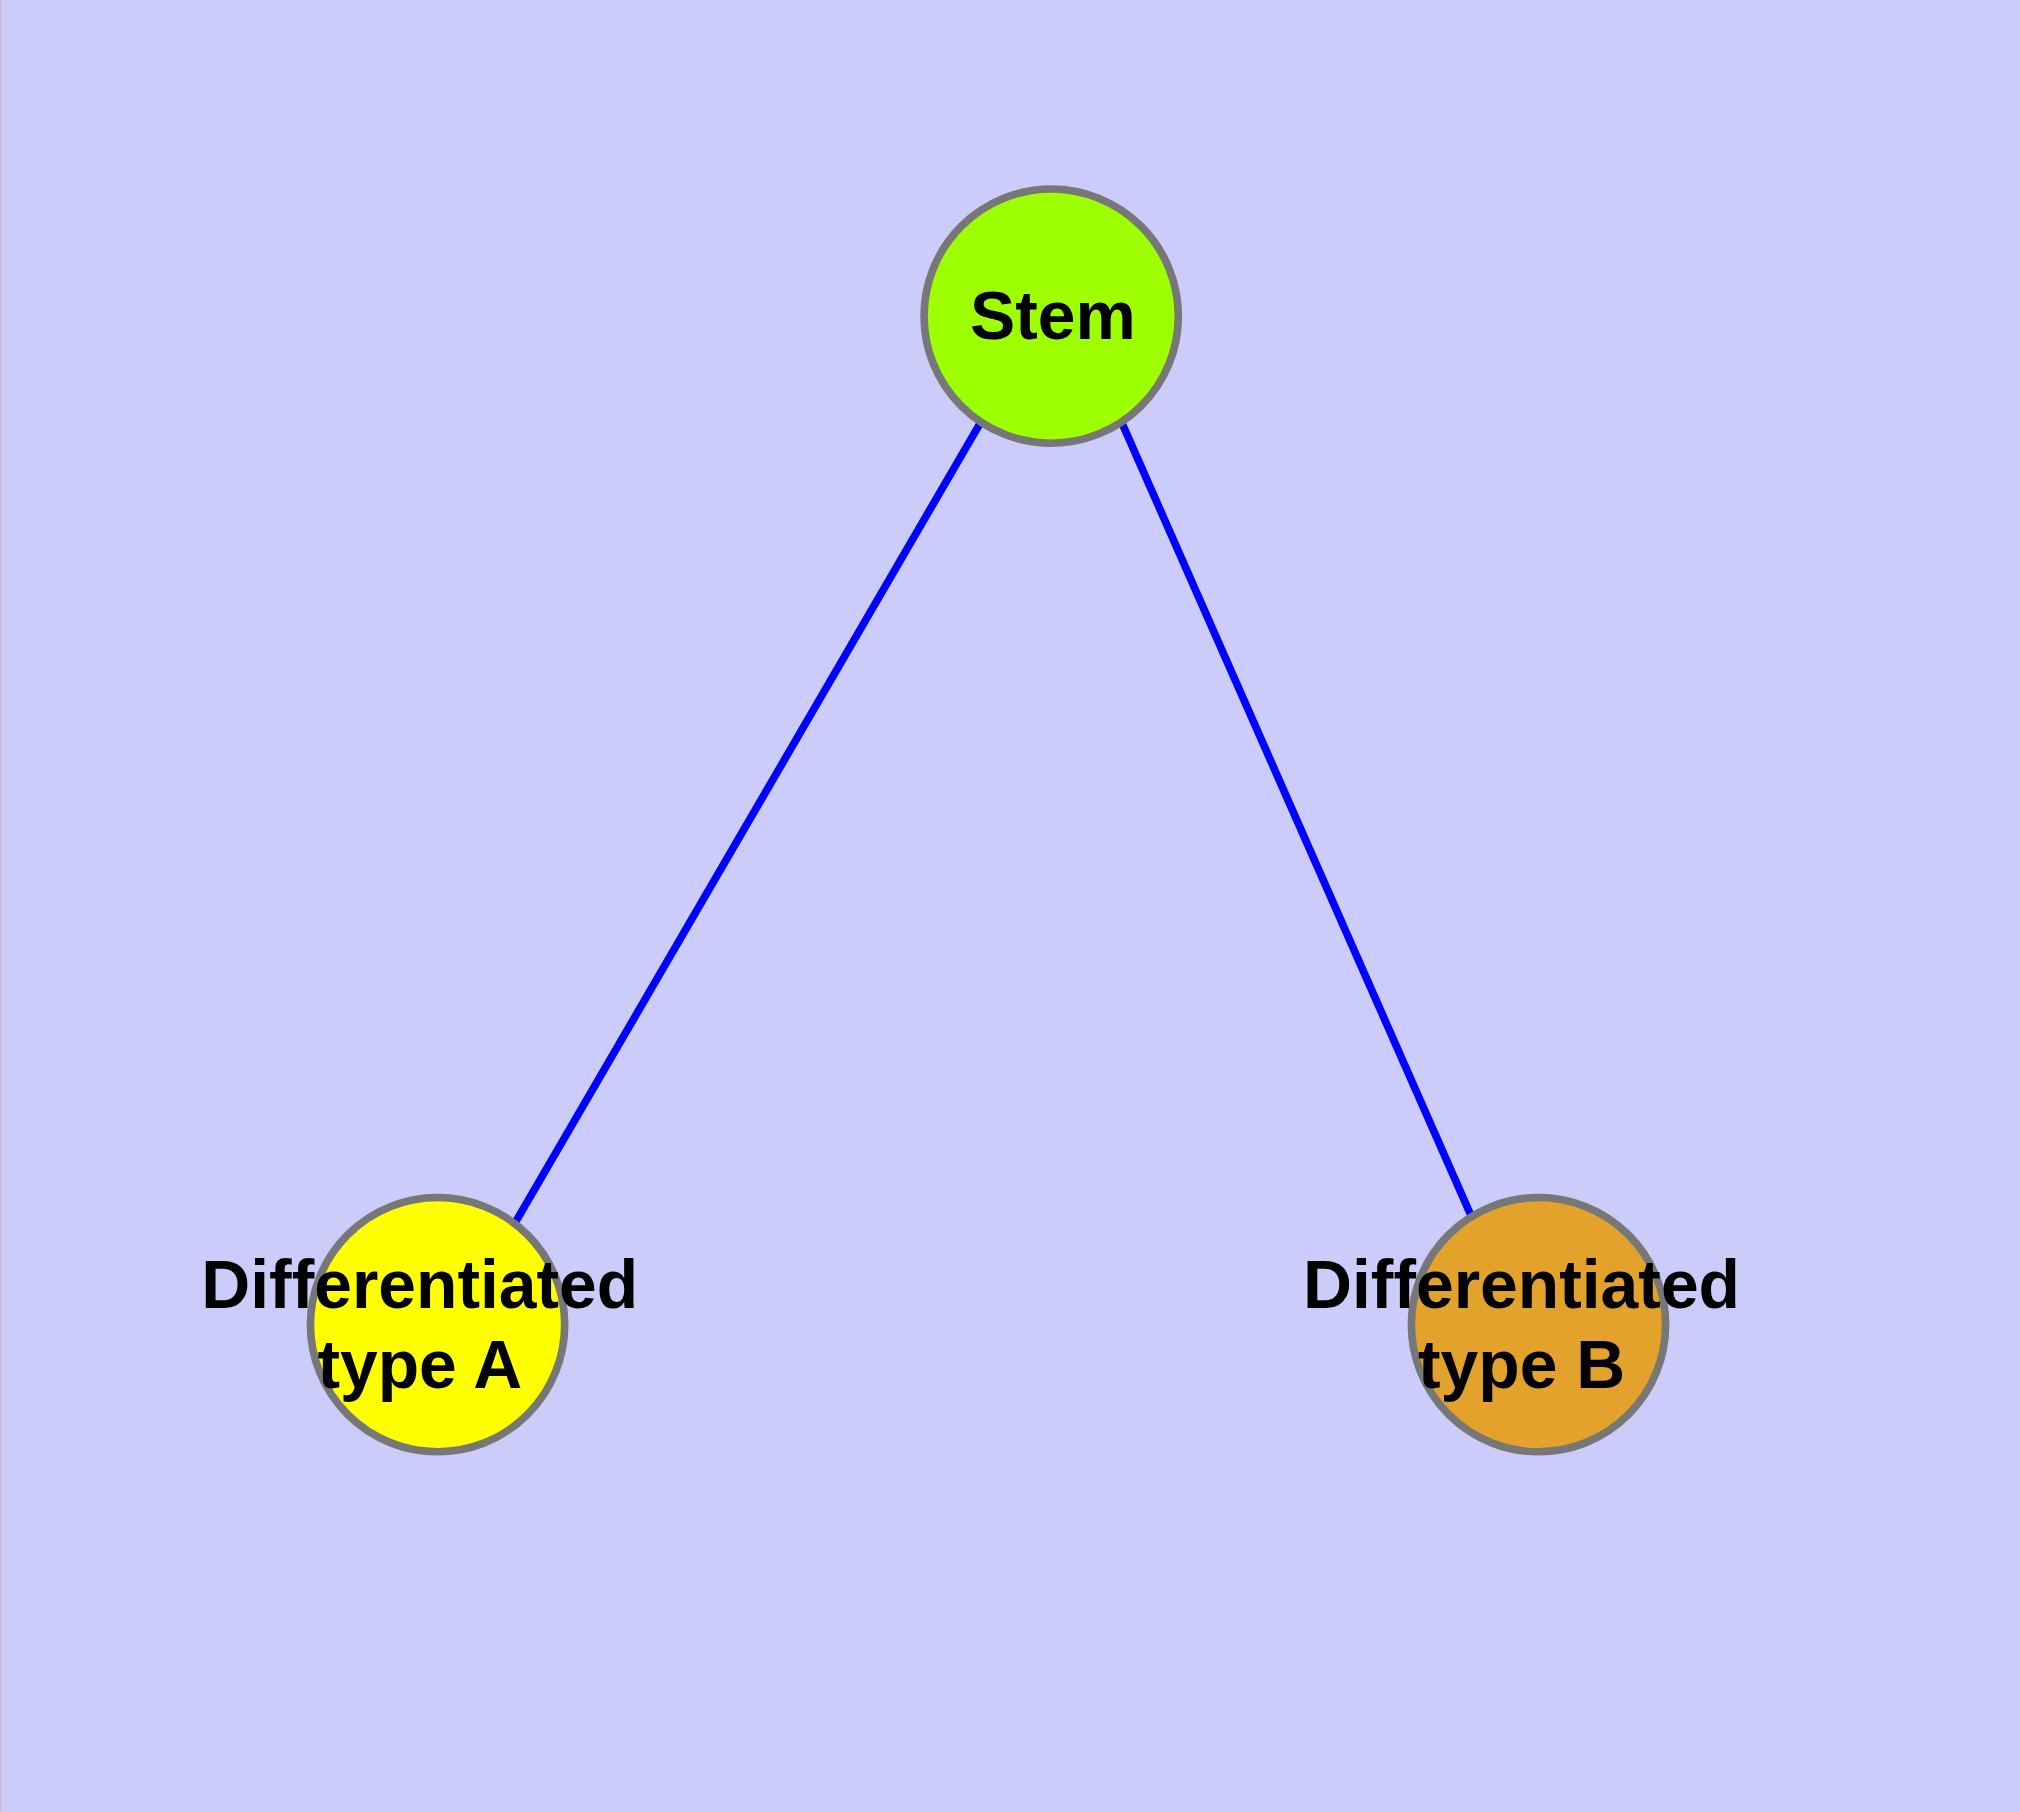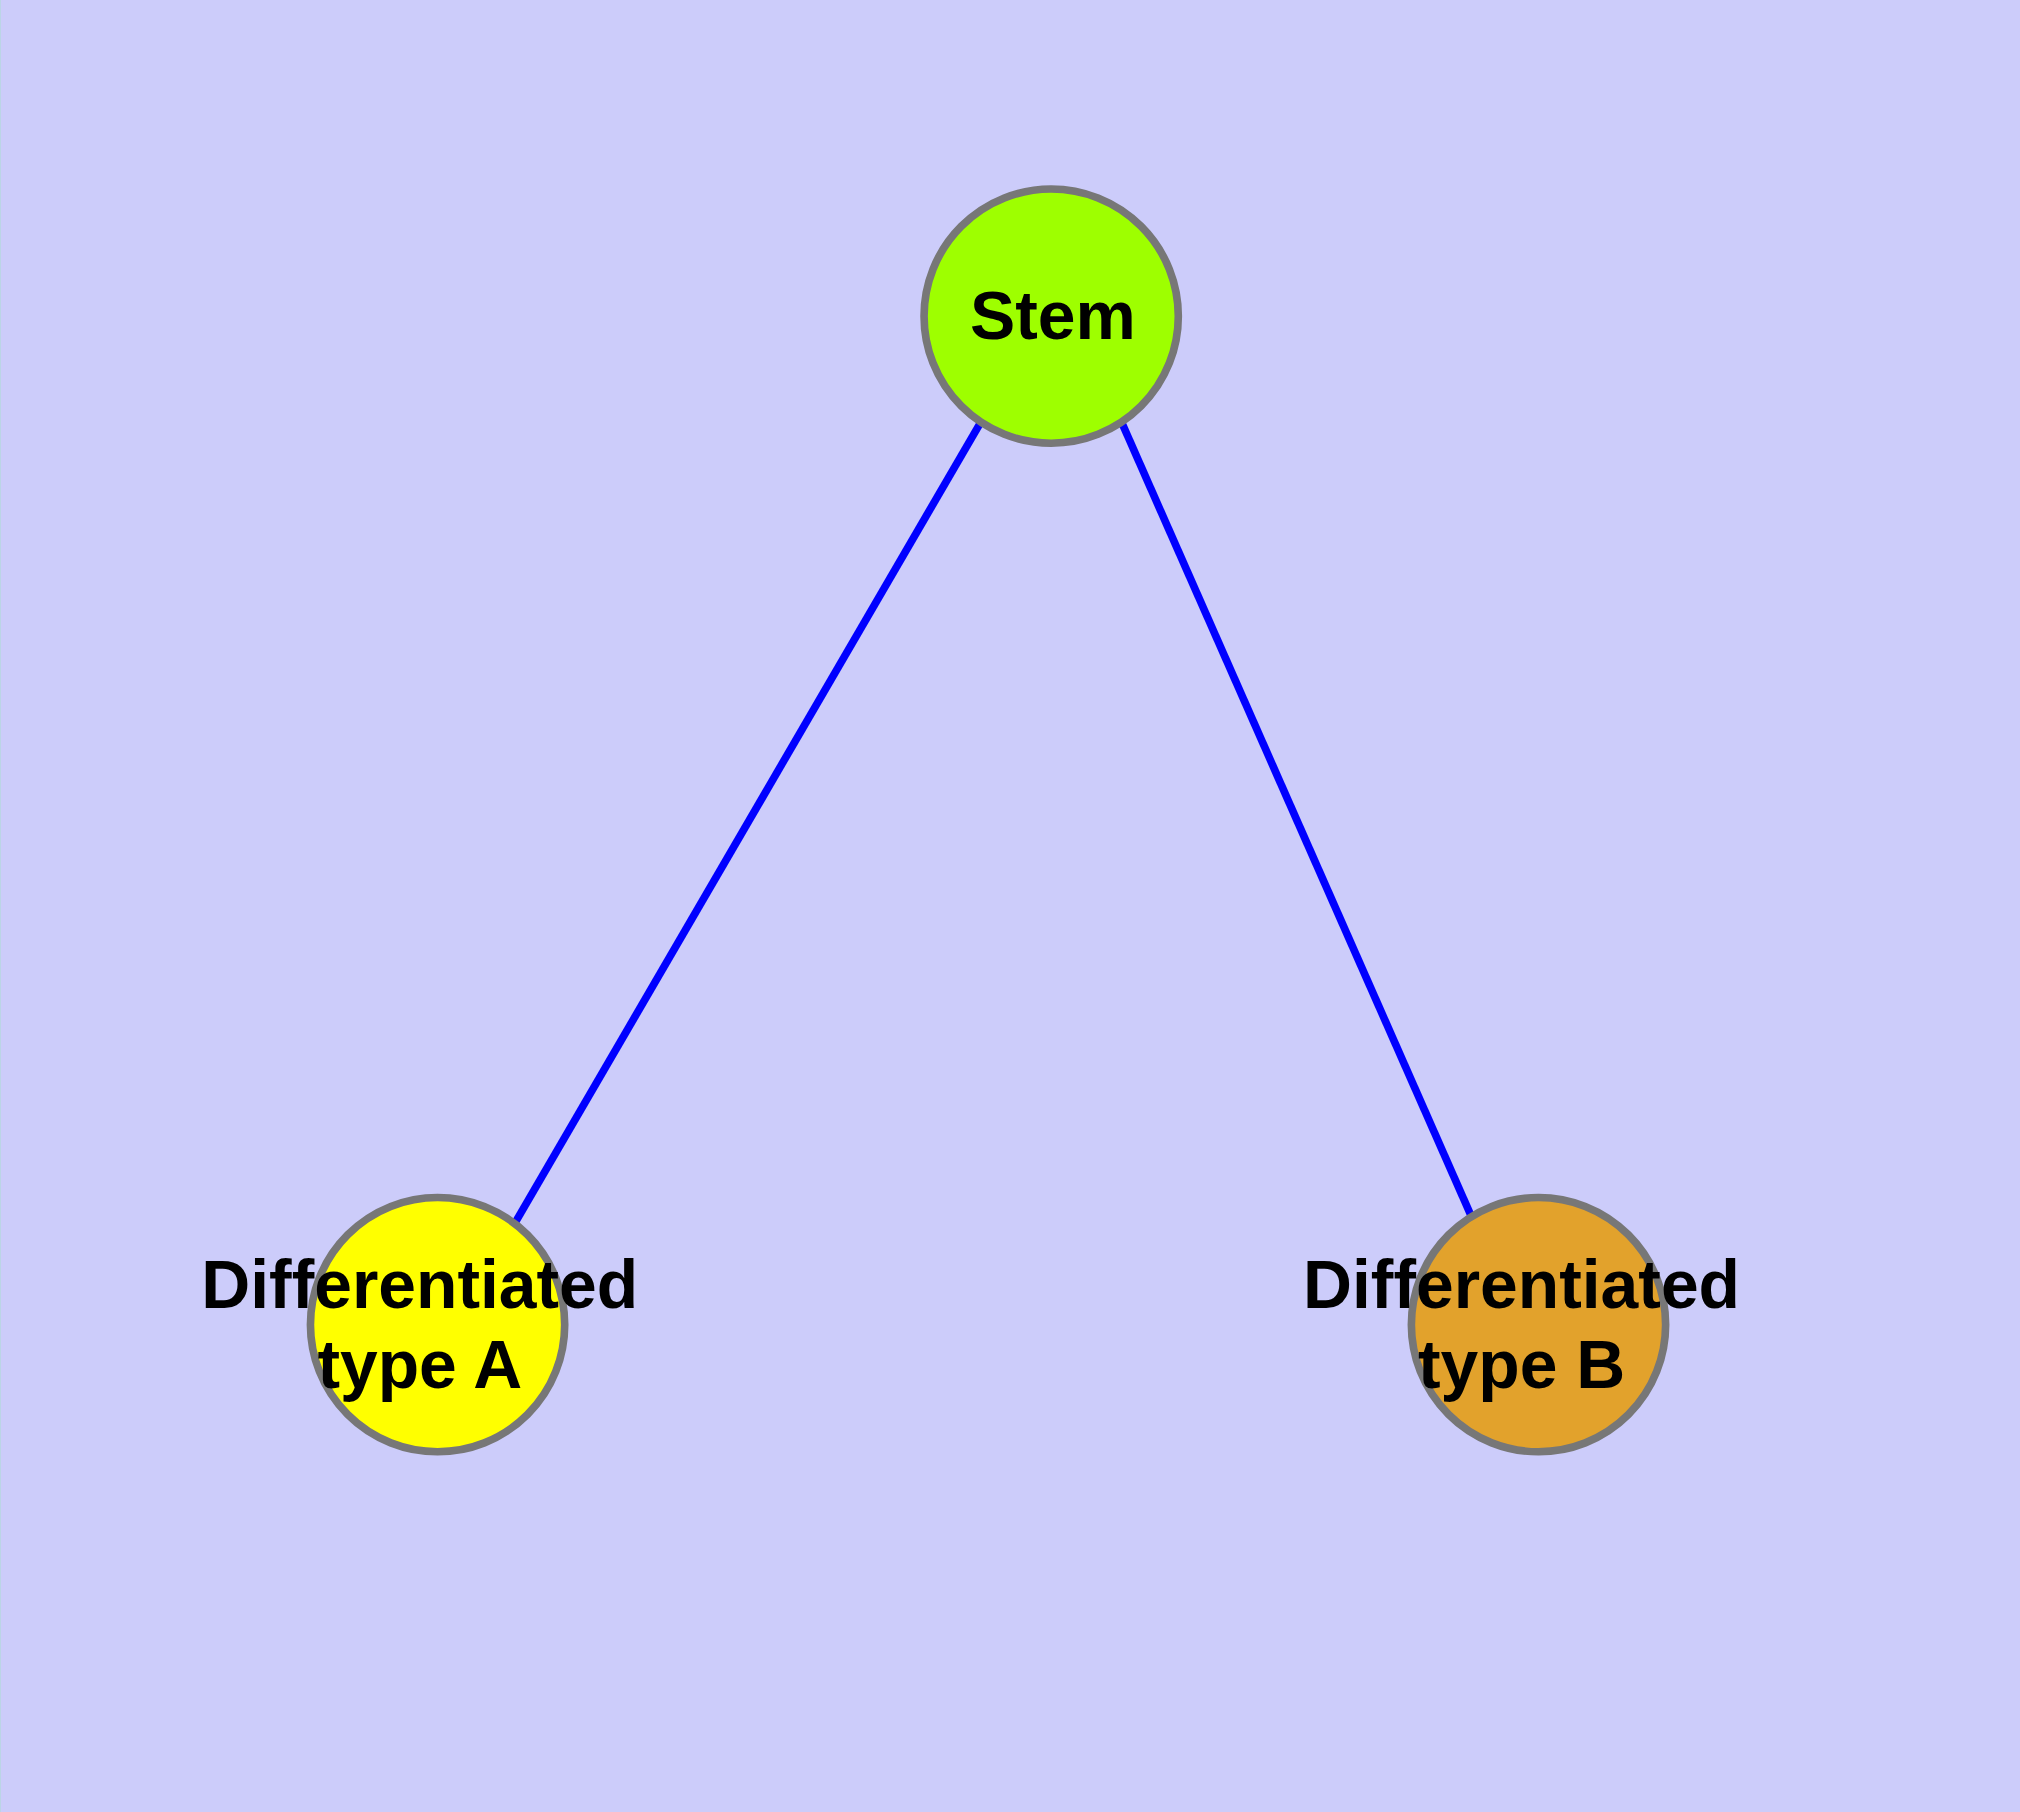--- a/index.html
+++ b/index.html
@@ -28,21 +28,21 @@
   .node-label {
     font-family: "Liberation Sans", sans-serif;
     font-weight: bold;
     fill: #000000;
     paint-order: normal;
   }
 </style>
 </head>
 <body>
 
-<div id="canvas" style="width: 1740px; height: 1812px; background: #86efac;">
+<div id="canvas" style="width: 1740px; height: 1812px; background: #f97316;">
 
   <svg id="graph-svg" viewBox="0 0 2384 2138" xmlns="http://www.w3.org/2000/svg">
 
     <rect x="0" y="0" width="2384" height="2138" fill="#ccccfa"></rect>
 
     <g>
       <line id="edge-0" x1="1157" y1="498" x2="605" y2="1447" stroke="#0000ff" stroke-width="9" stroke-linecap="butt"></line>
       <line id="edge-1" x1="1323" y1="498" x2="1737" y2="1438" stroke="#0000ff" stroke-width="9" stroke-linecap="butt"></line>
     </g>
 

